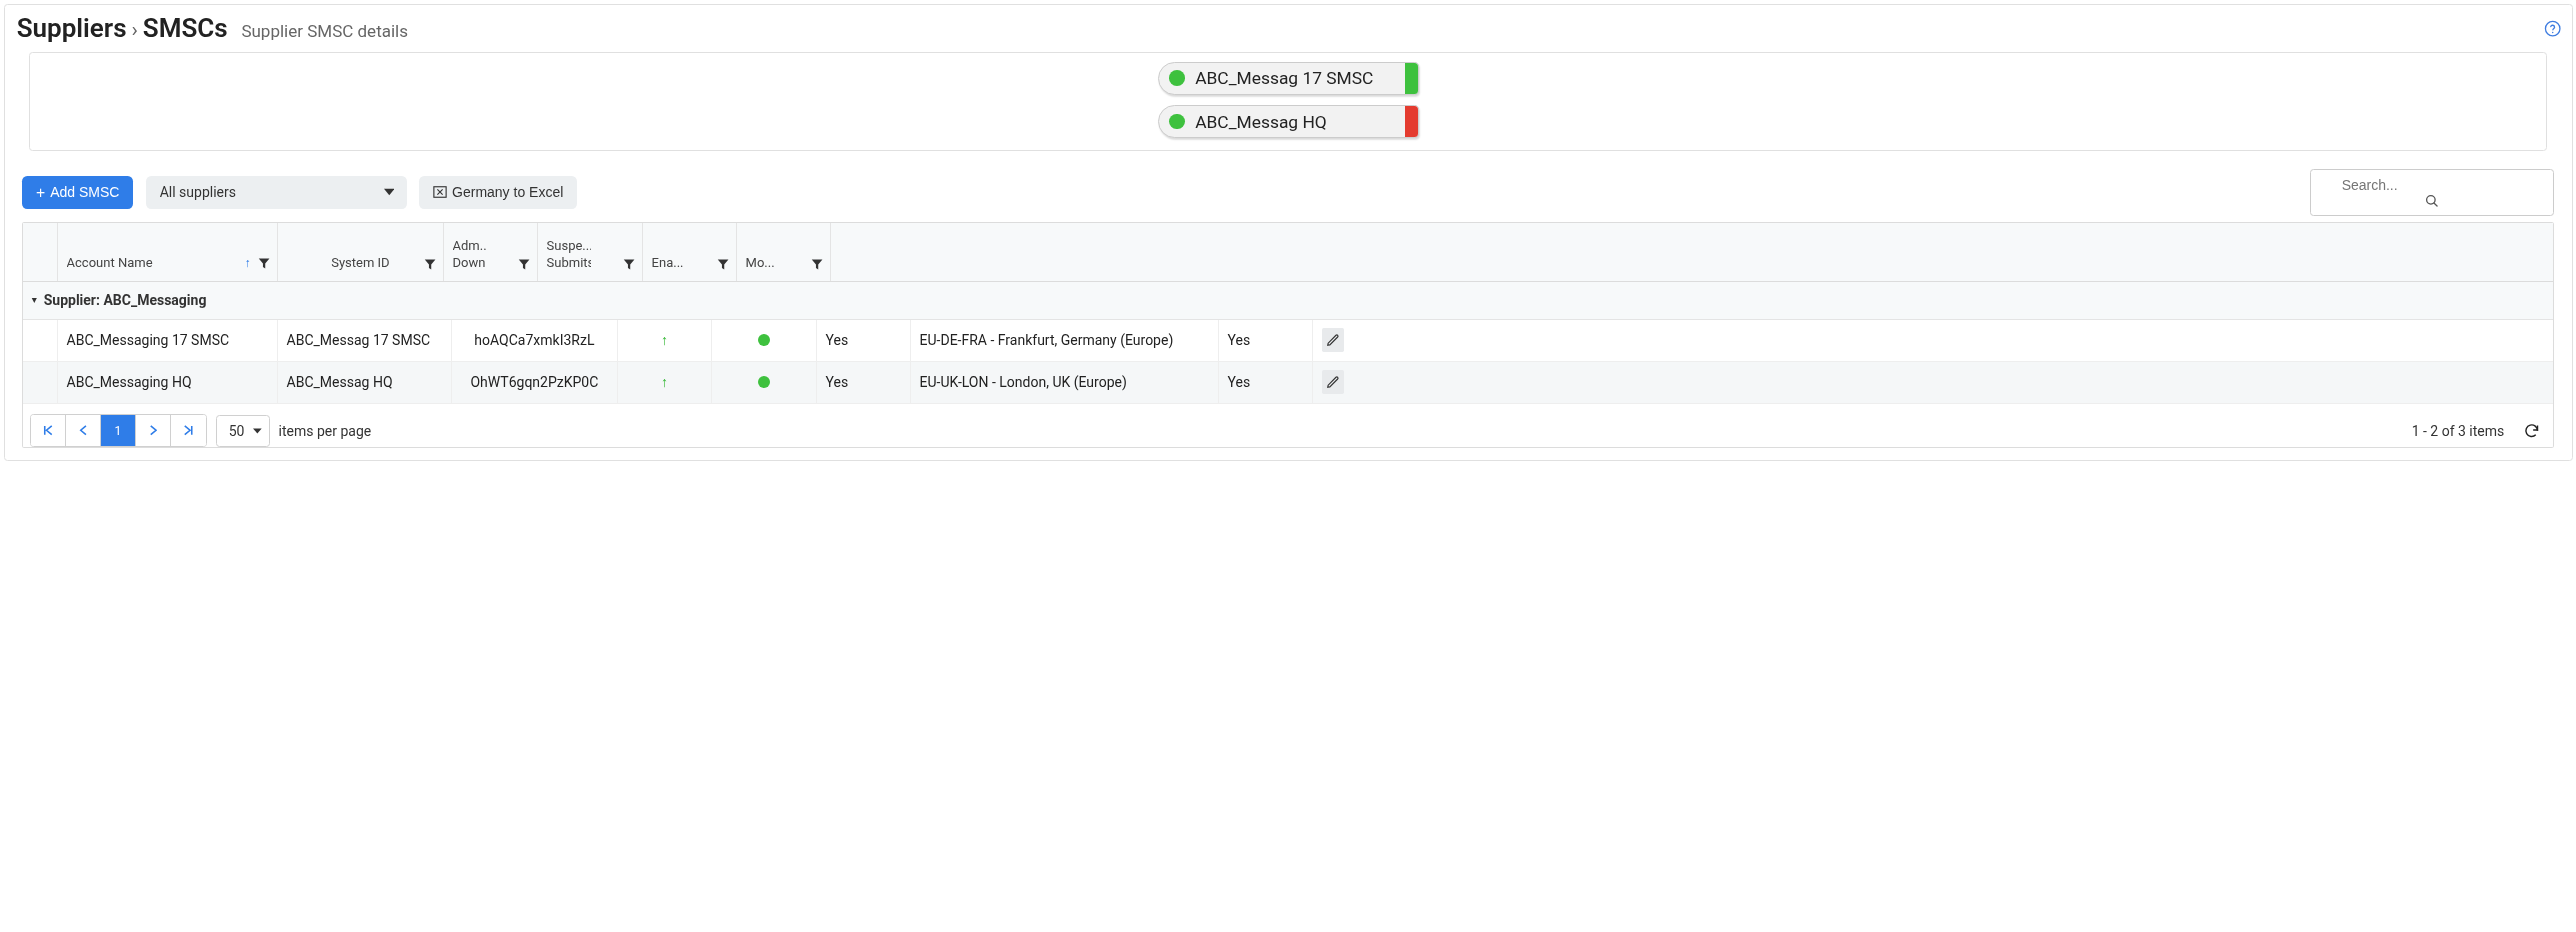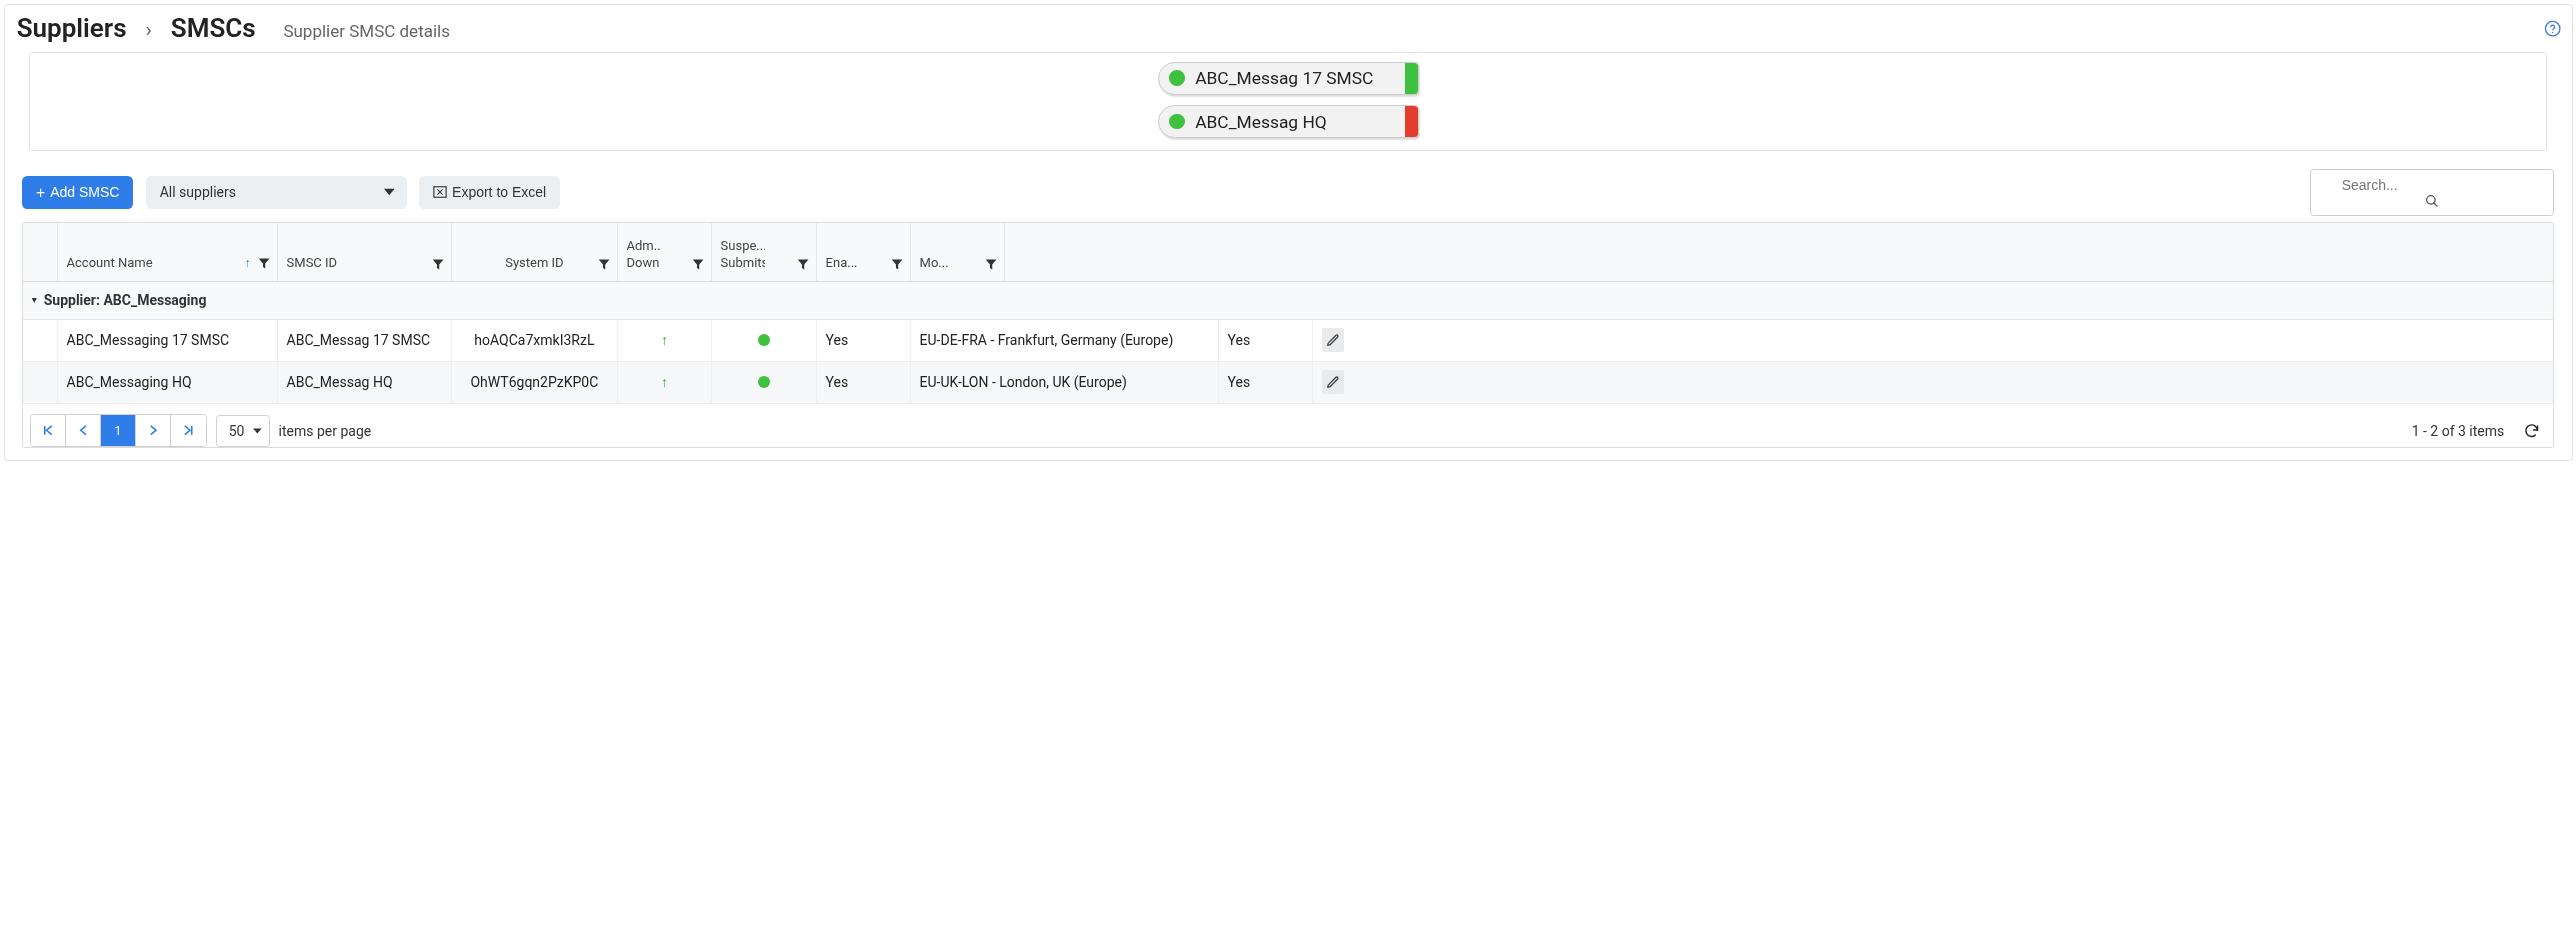--- a/index.html
+++ b/index.html
@@ -27,21 +27,21 @@
   color: #3f7de0;
   display: flex;
   align-items: center;
   justify-content: center;
   cursor: pointer;
 }
 
 .breadcrumb {
   display: flex;
   align-items: baseline;
-  gap: 19px;
+  gap: 5px;
   padding-bottom: 8.7px;
 }
 .breadcrumb .crumb {
   font-size: 26px;
   font-weight: 600;
   color: #222;
 }
 .breadcrumb .crumb-link {
   cursor: pointer;
 }
@@ -352,21 +352,21 @@
       </span>
     </div>
 
     <button class="btn btn-light">
       <span>
         <svg width="14" height="14" viewBox="0 0 16 16" fill="none" stroke="#333" stroke-width="1.3">
           <rect x="1" y="2" width="14" height="12"></rect>
           <path d="M5 5l6 6M11 5l-6 6"></path>
         </svg>
       </span>
-      <span>Export to Excel</span>
+      <span>Germany to Excel</span>
     </button>
 
     <div class="spacer"></div>
 
     <div class="search-wrap">
       <input type="text" placeholder="Search..." style="">
       <span class="search-icon">
         <svg width="15.7" height="15.7" viewBox="0 0 24 24" fill="none" stroke="#555" stroke-width="2">
           <circle cx="10.5" cy="10.5" r="6.5"></circle>
             <path d="M20 20l-4.8-4.8" stroke-linecap="round"></path>
@@ -382,30 +382,20 @@
         <span class="col-label">Account Name</span>
         <span class="col-actions">
           <span class="sort-icon">↑</span>
           <span class="filter-icon">
             <svg width="12.2" height="12.2" viewBox="0 0 16 16">
                 <path d="M1 2h14l-5.5 6.5V15l-3-2V8.5z" fill="#333"></path>
               </svg>
           </span>
         </span>
       </div>
-      <div class="col col-smscid">
-        <span class="col-label">SMSC ID</span>
-        <span class="col-actions">
-          <span class="filter-icon">
-            <svg width="12.2" height="12.2" viewBox="0 0 16 16">
-                <path d="M1 2h14l-5.5 6.5V15l-3-2V8.5z" fill="#333"></path>
-              </svg>
-          </span>
-        </span>
-      </div>
       <div class="col col-systemid">
         <span class="col-label">System ID</span>
         <span class="col-actions">
           <span class="filter-icon">
             <svg width="12.2" height="12.2" viewBox="0 0 16 16">
                 <path d="M1 2h14l-5.5 6.5V15l-3-2V8.5z" fill="#333"></path>
               </svg>
           </span>
         </span>
       </div>

